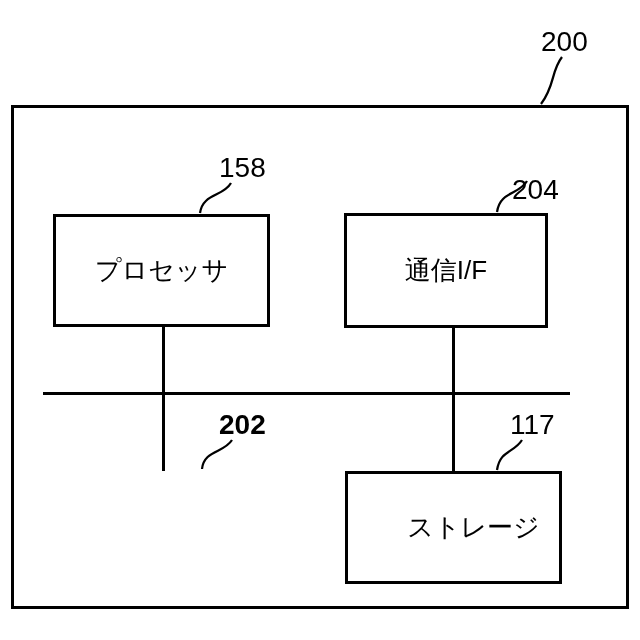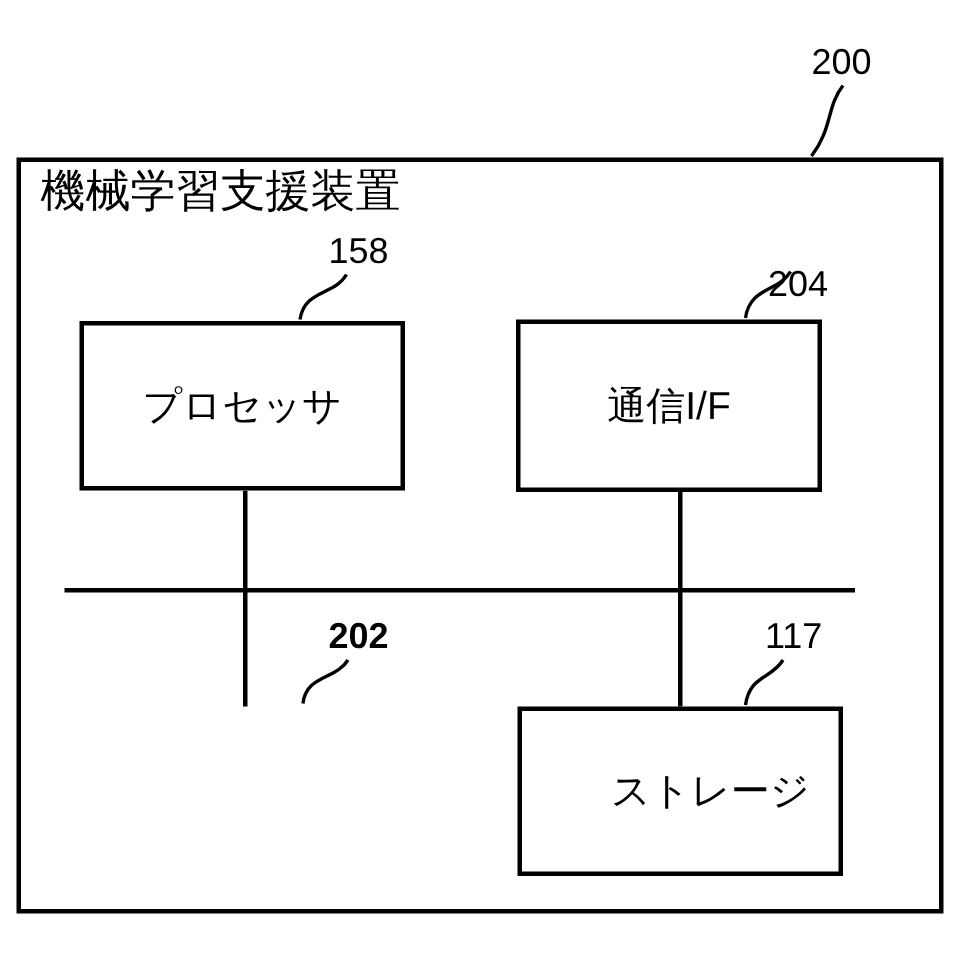--- a/index.html
+++ b/index.html
@@ -54,21 +54,21 @@
   .comp-box .comp-label {
     font-size: 26px;
     white-space: nowrap;
   }
   .box-processor { left: 53px;  top: 214px; width: 217px; height: 113px; }
   .box-comm      { left: 344px; top: 213px; width: 204px; height: 115px; }
   .box-memory    { left: 53px;  top: 470px; width: 218px; height: 114px; }
   .box-storage   { left: 345px; top: 471px; width: 217px; height: 113px; padding-left: 40px; }
   .ref-label {
     position: absolute;
-    font-size: 24px;
+    font-size: 28px;
     line-height: 30px;
     white-space: nowrap;
   }
   .ref-200 { left: 541px; top: 27px;  }
   .ref-201 { left: 219px; top: 153px; }
   .ref-204 { left: 512px; top: 154px; margin-top: 21px; }
   .ref-202 { left: 219px; top: 410px; font-weight: bold; }
   .ref-203 { left: 510px; top: 410px; }
 </style>
 </head>
@@ -87,21 +87,20 @@
     <path d="M562,57 C551,71 555,86 541,104" fill="none" stroke="#000000" stroke-width="2.25"></path>
     <path d="M231,183 C223,197 203,193 200,213" fill="none" stroke="#000000" stroke-width="2.25"></path>
     <path d="M527,181 C519,195 500,191 497,212" fill="none" stroke="#000000" stroke-width="2.25"></path>
     <path d="M232,440 C224,453 204,450 202,469" fill="none" stroke="#000000" stroke-width="2.25"></path>
     <path d="M522,440 C514,453 500,450 497,470" fill="none" stroke="#000000" stroke-width="2.25"></path>
   </svg>
 
   <div class="ref-label ref-200">200</div>
 
   <div class="outer-box"></div>
-  <div class="device-title">機械学習支援装置</div>
 
   <div class="ref-label ref-201">158</div>
   <div class="ref-label ref-204">204</div>
   <div class="ref-label ref-202">202</div>
   <div class="ref-label ref-203">117</div>
 
   <div class="comp-box box-processor">
     <span class="comp-label">プロセッサ</span>
   </div>
 

